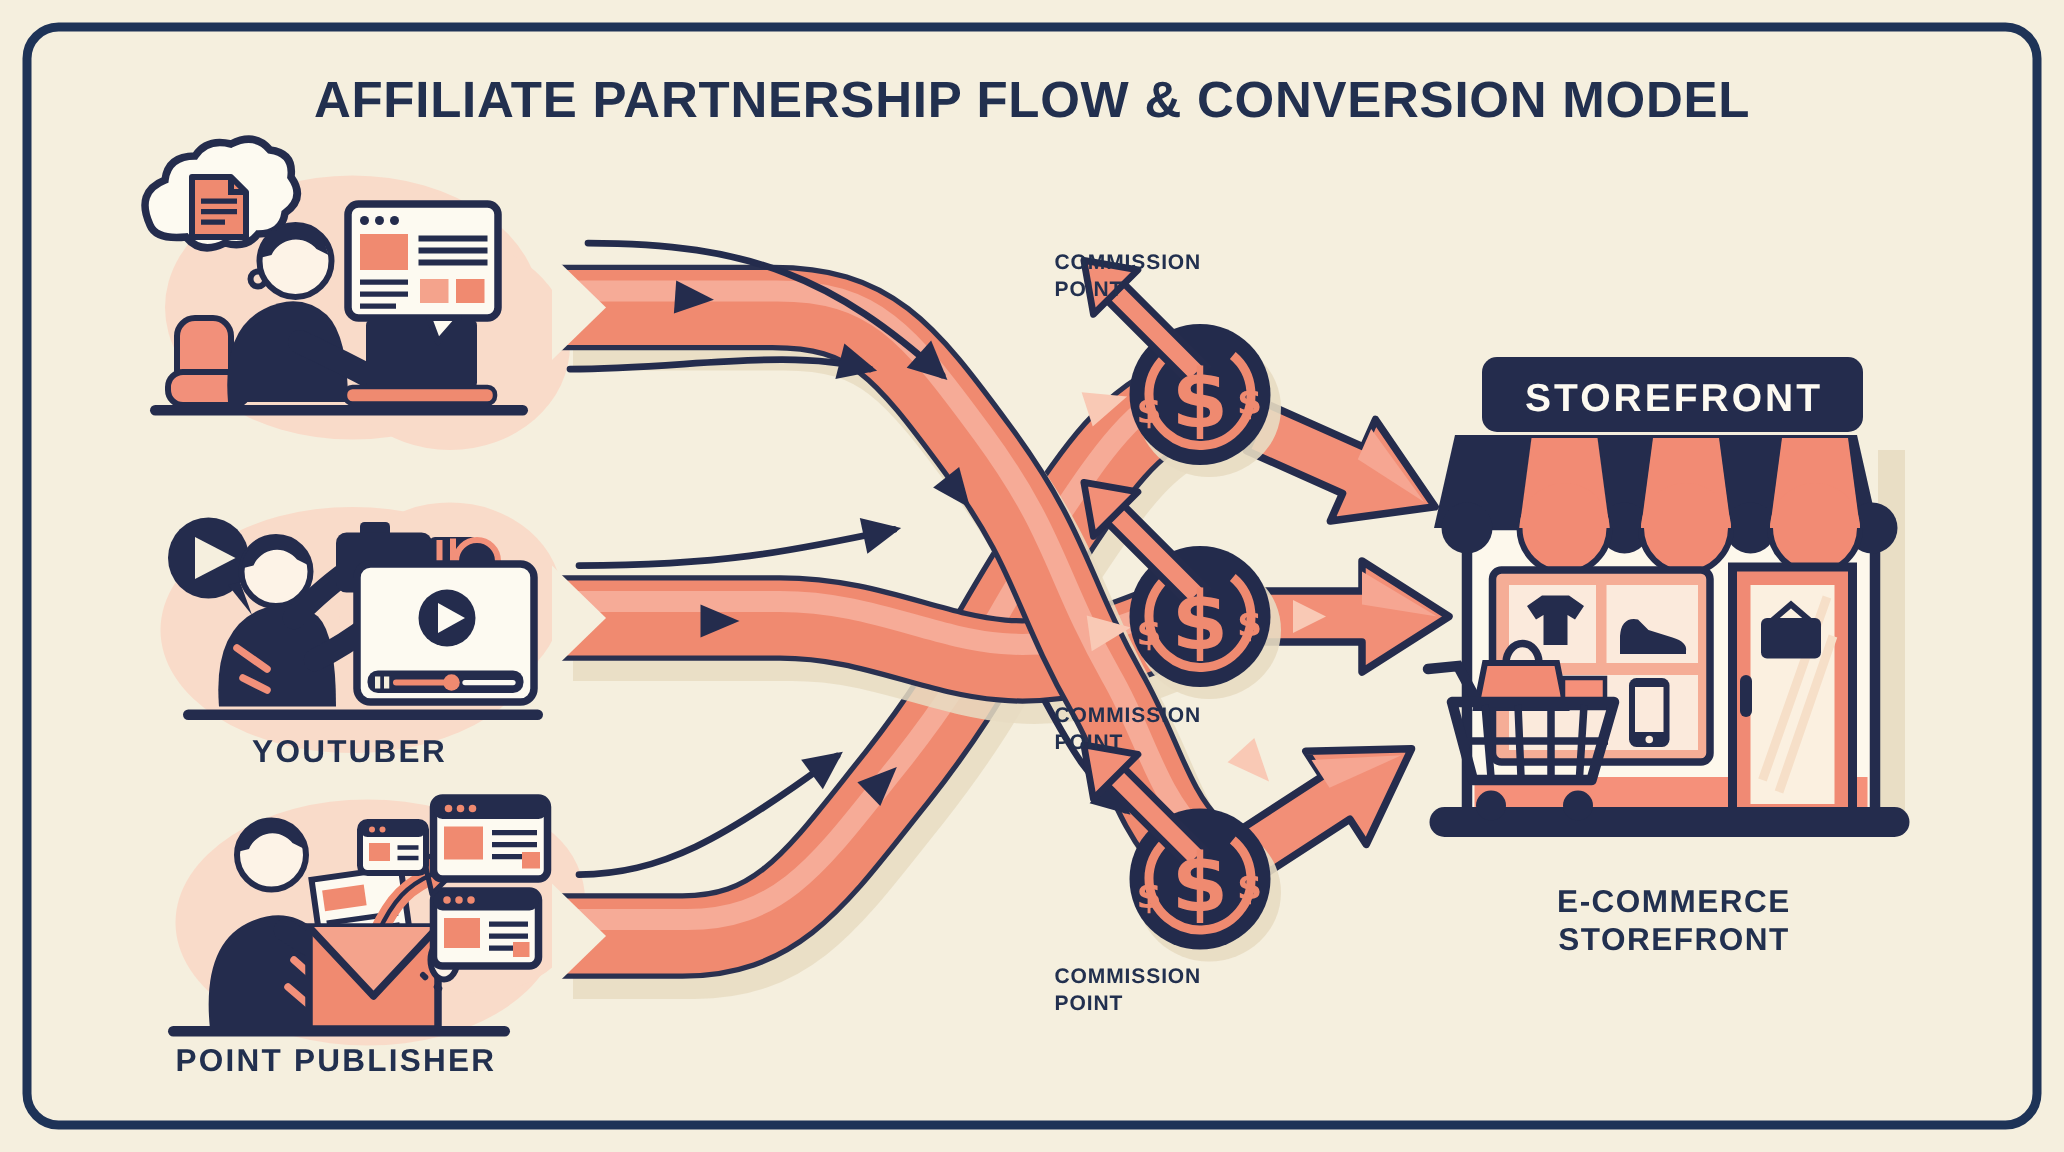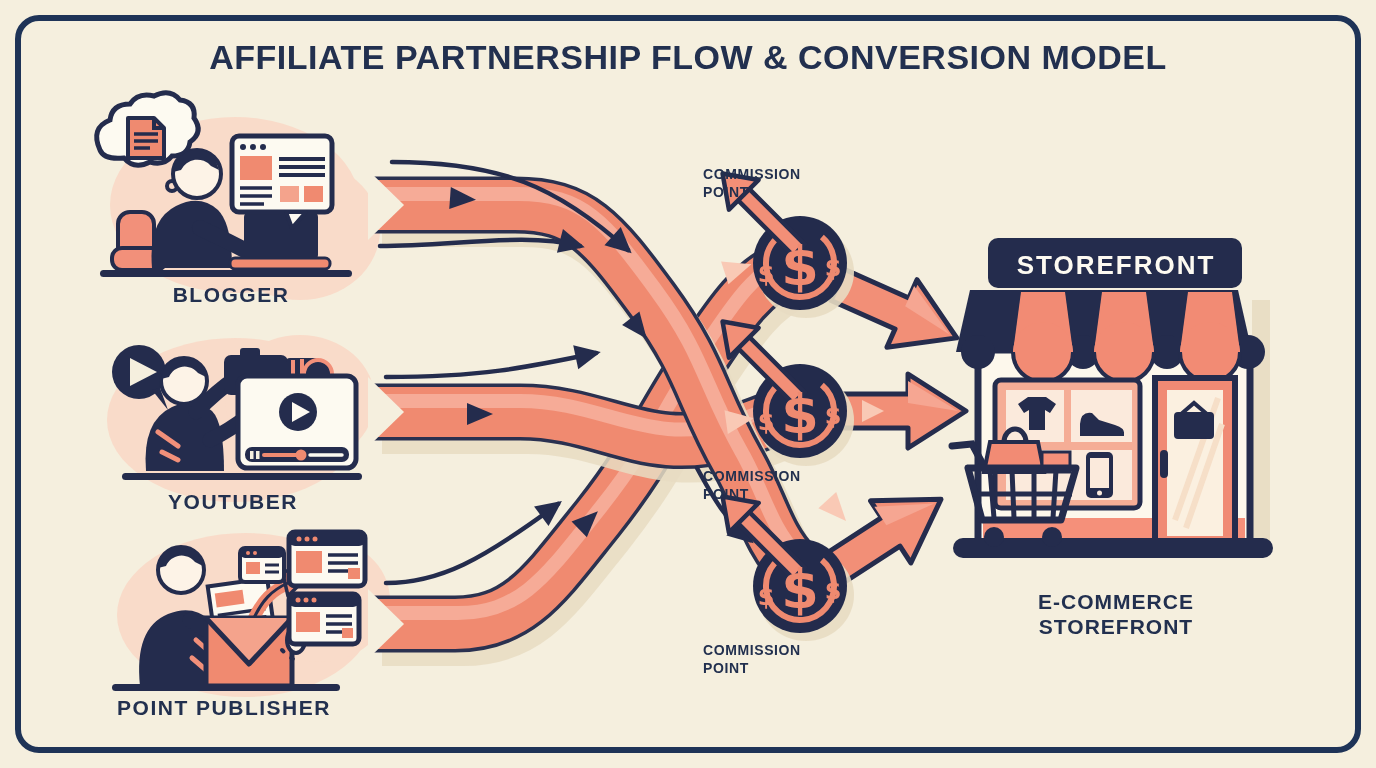--- a/index.html
+++ b/index.html
@@ -1,21 +1,21 @@
 <!DOCTYPE html>
 <html><head>
 <meta charset="utf-8">
 <style>
   html,body{margin:0;padding:0;background:#e8e4d8;}
   .canvas{position:relative;width:1376px;height:768px;background:#f5efde;overflow:hidden;
           font-family:"Liberation Sans","DejaVu Sans",sans-serif;}
   .frame{position:absolute;left:15px;top:15px;right:15px;bottom:15px;
          border:6px solid #1e3357;border-radius:24px;pointer-events:none;z-index:30;}
   .overlay{position:absolute;z-index:20;color:#20304f;}
-  .title{left:0;top:38px;width:1376px;text-align:center;font-size:34px;font-weight:800;
+  .title{left:0;top:48px;width:1376px;text-align:center;font-size:34px;font-weight:800;
          letter-spacing:.5px;color:#22304f;}
   .subtitle{left:0;top:89px;width:1376px;text-align:center;font-size:17.5px;font-weight:700;color:#2b3a59;}
   .persona-label{font-size:21px;font-weight:800;letter-spacing:1.5px;text-align:center;color:#22304f;}
   .cp-label{font-size:14px;font-weight:800;letter-spacing:.6px;text-align:left;line-height:1.3;color:#22304f;}
   .cp-label span{display:block;}
   .sign-label{font-size:26px;font-weight:800;letter-spacing:2px;text-align:center;color:#fdfaf1;}
   .dest-label{font-size:21px;font-weight:800;letter-spacing:1px;text-align:center;line-height:1.2;color:#22304f;margin-top:19px;}
   .dest-label span{display:block;}
   .dollar{position:absolute;z-index:21;color:#ef8a70;font-weight:800;transform:translate(-50%,-50%);
           font-family:"DejaVu Sans","Liberation Sans",sans-serif;}
@@ -335,21 +335,20 @@
         <path d="M968 468 h108 l-15 52 h-79 z" fill="none" stroke="#242c4d" stroke-width="7" stroke-linejoin="round"></path>
         <path d="M990 470 l4 48 M1012 470 l2 48 M1034 470 l0 48 M1056 470 l-3 48 M972 494 h100" stroke="#242c4d" stroke-width="5"></path>
         <circle cx="994" cy="537" r="10" fill="#242c4d"></circle>
         <circle cx="1052" cy="537" r="10" fill="#242c4d"></circle>
       </g>
     </g>
   </svg>
 
   <div class="overlay title">AFFILIATE PARTNERSHIP FLOW &amp; CONVERSION MODEL</div>
 
-  <div class="overlay persona-label" style="left:111px;top:283px;width:240px;">BLOGGER</div>
   <div class="overlay persona-label" style="left:113px;top:490px;width:240px;">YOUTUBER</div>
   <div class="overlay persona-label" style="left:84px;top:696px;width:280px;">POINT PUBLISHER</div>
 
   <div class="overlay cp-label" style="left:703px;top:165px;width:200px;">
     <span>COMMISSION</span>
     <span>POINT</span>
   </div>
   <div class="overlay cp-label" style="left:703px;top:467px;width:200px;">
     <span>COMMISSION</span>
     <span>POINT</span>

